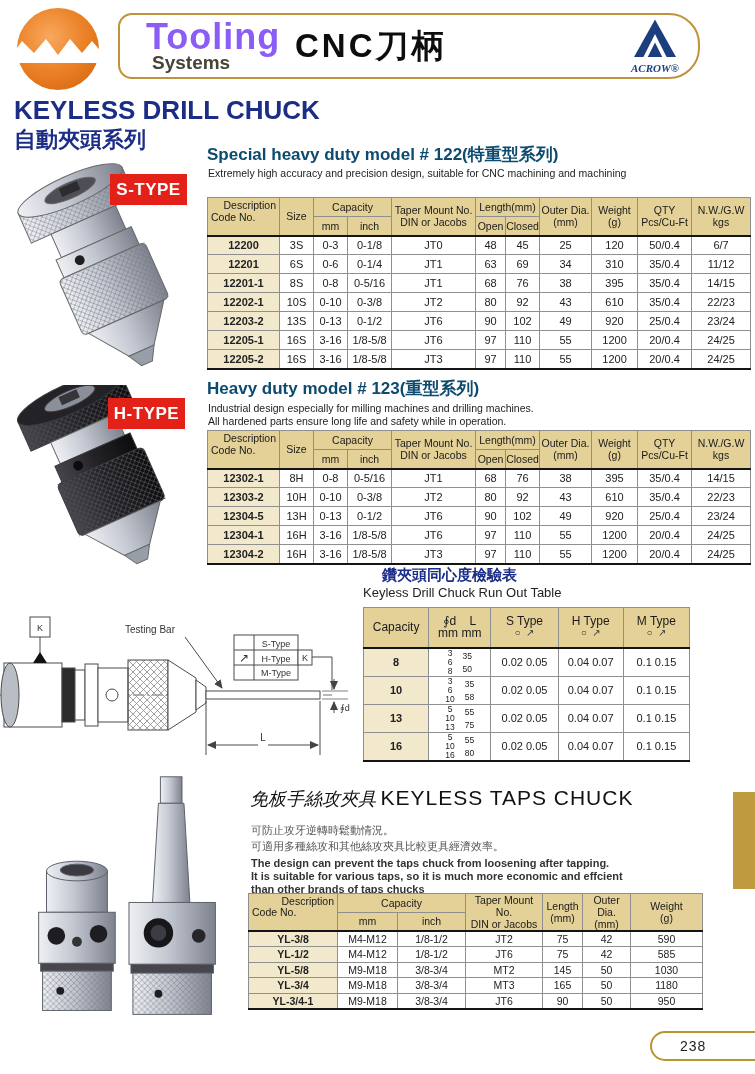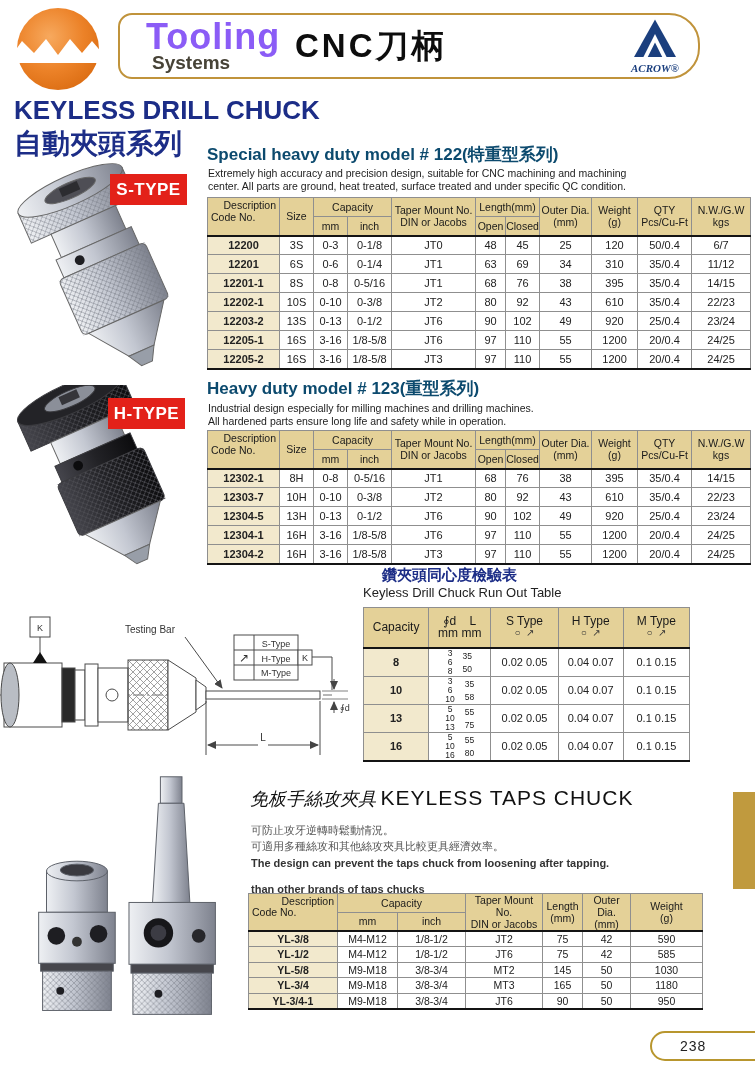--- a/index.html
+++ b/index.html
@@ -12,21 +12,21 @@
           border-radius:14px 31px 31px 14px;background:#fff;}
   .brand-word1{left:146px;top:16px;font-size:36px;font-weight:bold;color:#8b5cf6;letter-spacing:1px;}
   .brand-word2{left:152px;top:52px;font-size:19px;font-weight:bold;color:#474337;}
   .cnc-title{left:295px;top:24px;font-size:33px;font-weight:bold;color:#0d0d0d;letter-spacing:3px;}
   .acrow{left:612px;top:18px;width:86px;text-align:center;}
   .acrow-label{font-size:11px;font-weight:bold;font-style:italic;color:#1b3f7e;
                font-family:"Liberation Serif",serif;margin-top:-2px;}
 
   
   .kdc-en{left:14px;top:95px;font-size:26px;font-weight:bold;color:#1c2d87;}
-  .kdc-cjk{left:14px;top:125px;font-size:28px;font-weight:bold;color:#1c2d87;}
+  .kdc-cjk{left:14px;top:125px;font-size:22px;font-weight:bold;color:#1c2d87;}
   .sec-title{font-size:17px;font-weight:bold;color:#0c4a6e;}
   .sec-desc{font-size:10.5px;line-height:12.5px;color:#222;}
 
   
   .badge{width:77px;height:31px;background:#e32119;color:#fff;font-size:17px;font-weight:bold;
          display:flex;align-items:center;justify-content:center;letter-spacing:.5px;}
 
   
   table{border-collapse:collapse;table-layout:fixed;}
   .ctab th,.ctab td,.rtab th,.rtab td{border:1px solid #8f8f8f;padding:0;}
@@ -132,21 +132,20 @@
       <polygon points="58,161 142,161 114,199 86,199" fill="url(#sil)"></polygon>
       <polygon points="86,199 114,199 106,213 94,213" fill="#989ea8"></polygon>
     </g>
   </svg>
   <div class="abs badge" style="left:110px;top:174px">
     <span>S-TYPE</span>
   </div>
 
   <div class="abs sec-title" style="left:207px;top:143px">Special heavy duty model # 122(特重型系列)</div>
   <div class="abs sec-desc" style="left:208px;top:167px">Extremely high accuracy and precision design, suitable for CNC machining and machining</div>
-  <div class="abs sec-desc" style="left:208px;top:180px">center. All parts are ground, heat treated, surface treated and under specific QC condition.</div>
 
   <table class="abs ctab" style="left:207px;top:197px;width:543px">
     <colgroup>
         <col style="width:72px">
         <col style="width:34px">
         <col style="width:34px">
         <col style="width:44px">
         <col style="width:84px">
         <col style="width:30px">
         <col style="width:34px">
@@ -370,21 +369,21 @@
           <td>0-5/16</td>
           <td>JT1</td>
           <td>68</td>
           <td>76</td>
           <td>38</td>
           <td>395</td>
           <td>35/0.4</td>
           <td>14/15</td>
         </tr>
         <tr>
-          <td class="c0">12303-7</td>
+          <td class="c0">12303-2</td>
           <td>10H</td>
           <td>0-10</td>
           <td>0-3/8</td>
           <td>JT2</td>
           <td>80</td>
           <td>92</td>
           <td>43</td>
           <td>610</td>
           <td>35/0.4</td>
           <td>22/23</td>
@@ -597,20 +596,21 @@
     </g>
   </svg>
 
   <div class="abs" style="left:250px;top:786px">
     <span class="taps-title-cjk">免板手絲攻夾具</span>
     <span class="taps-title-en">KEYLESS TAPS CHUCK</span>
   </div>
   <div class="abs taps-cjk-line" style="left:251px;top:822px">可防止攻牙逆轉時鬆動情況。</div>
   <div class="abs taps-cjk-line" style="left:251px;top:838px">可適用多種絲攻和其他絲攻夾具比較更具經濟效率。</div>
   <div class="abs taps-en-line" style="left:251px;top:857px">The design can prevent the taps chuck from loosening after tapping.</div>
+  <div class="abs taps-en-line" style="left:251px;top:870px">It is suitable for various taps, so it is much more economic and effcient</div>
   <div class="abs taps-en-line" style="left:251px;top:883px">than other brands of taps chucks</div>
 
   <div class="abs gold-bar"></div>
 
   <table class="abs ctab taps-tab" style="left:248px;top:893px;width:454px">
     <colgroup>
         <col style="width:89px">
         <col style="width:60px">
         <col style="width:68px">
         <col style="width:77px">

